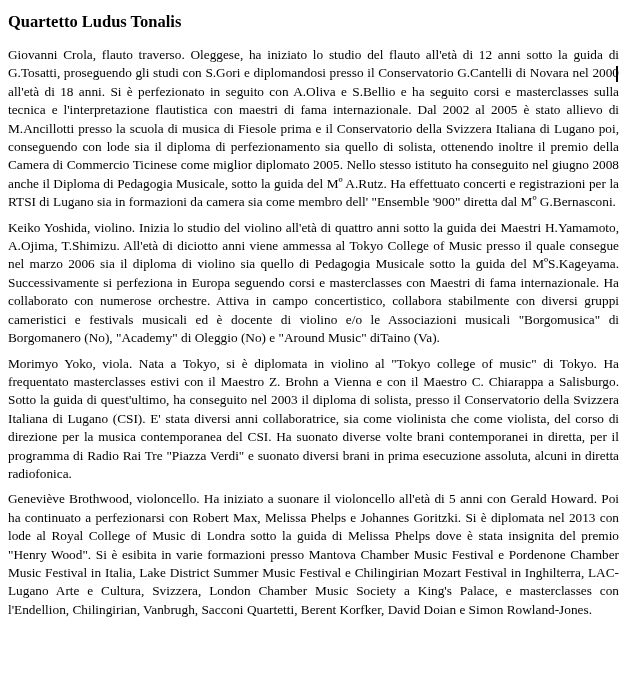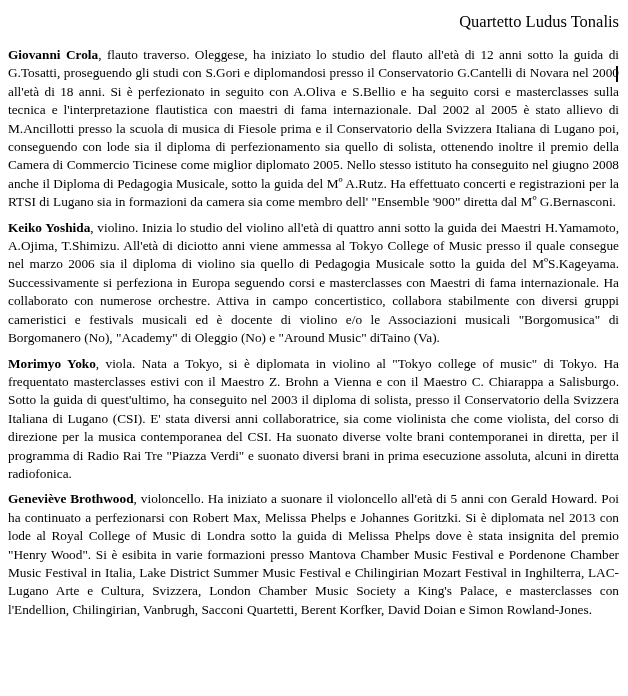--- a/index.html
+++ b/index.html
@@ -14,32 +14,32 @@
     overflow: hidden;
     color: #000000;
     font-family: "Liberation Serif", serif;
   }
   .page {
     padding: 12px 9px 0 8px;
   }
   .title {
     font-size: 16.5px;
     line-height: 20px;
-    font-weight: normal;
-    text-align: right;
+    font-weight: bold;
+    text-align: left;
     margin: 0 0 14px 0;
   }
   .bio {
     font-size: 13.3px;
     line-height: 18.4px;
     text-align: justify;
     margin: 0 0 7px 0;
   }
   .musician-name {
-    font-weight: bold;
+    font-weight: normal;
   }
   .caret {
     position: absolute;
     left: 616px;
     top: 66px;
     width: 1.5px;
     height: 16px;
     background: #000000;
   }
 </style>

